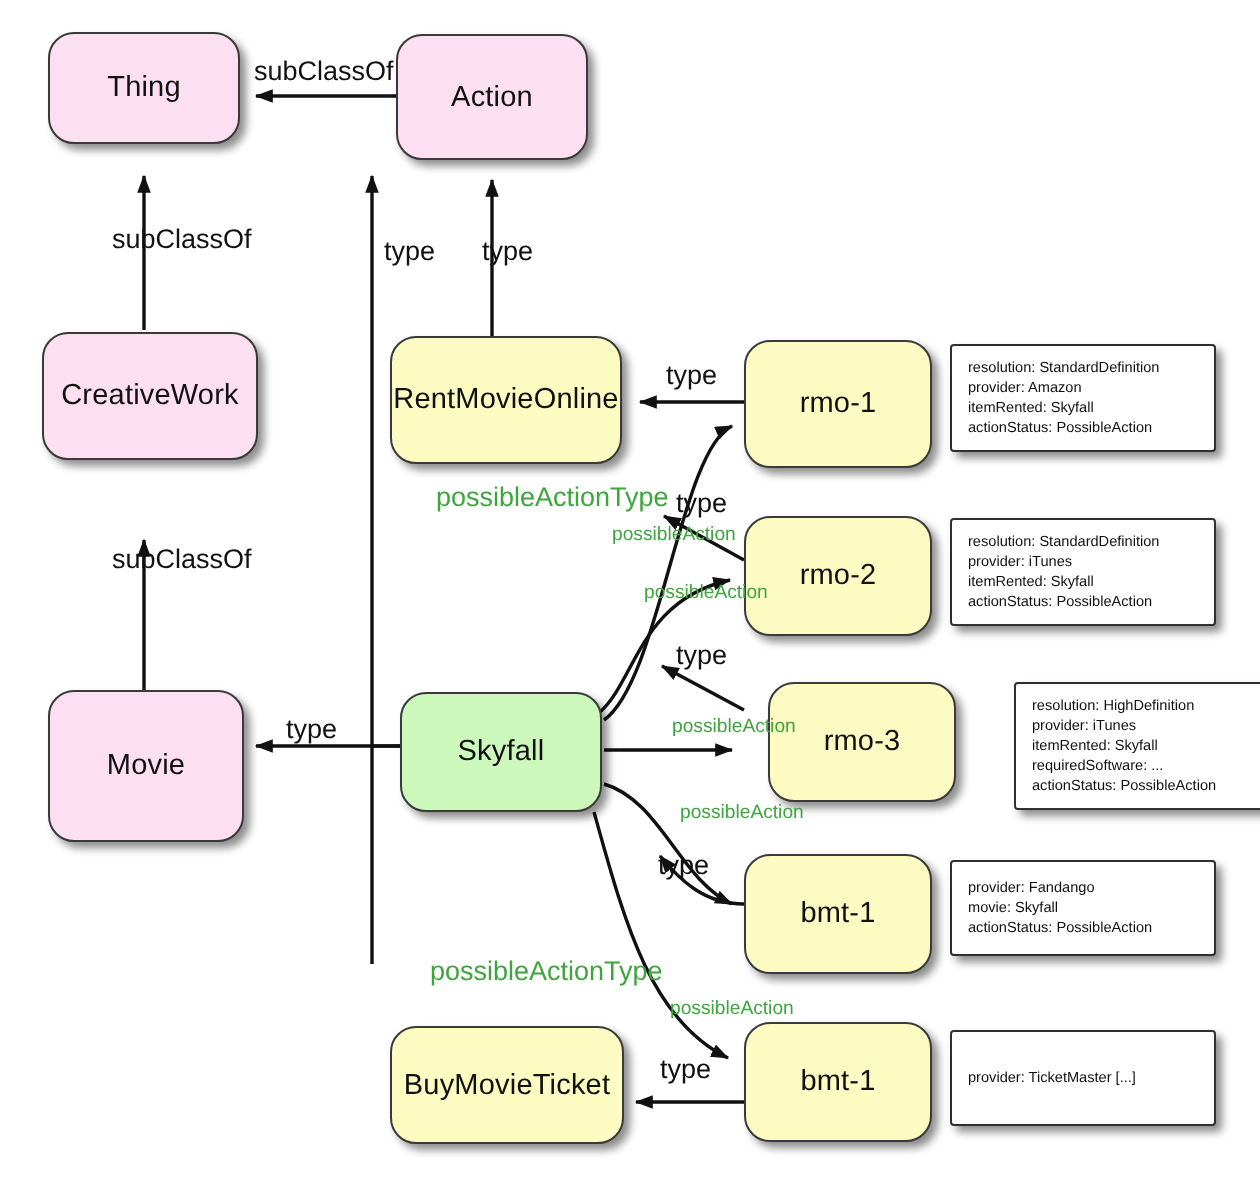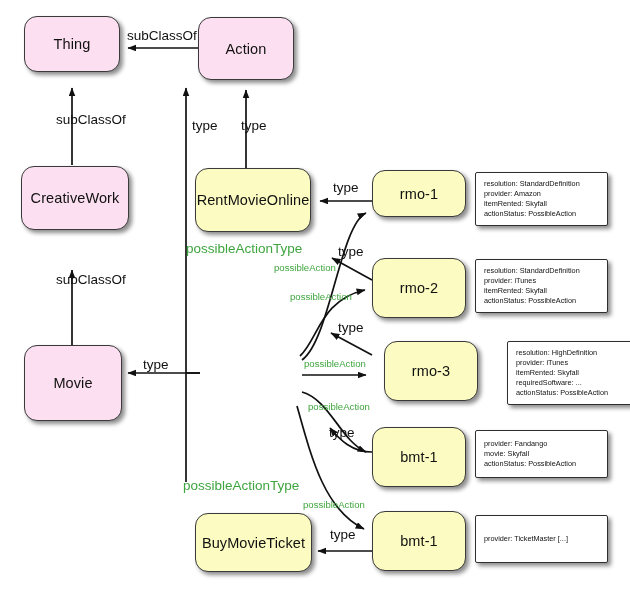--- a/index.html
+++ b/index.html
@@ -14,21 +14,21 @@
   .node.pink{background:#fcdff0;}
   .node.yellow{background:#fbfbc2;}
   .node.green{background:#ccf8bc;}
 
   .attrbox{position:absolute;box-sizing:border-box;background:#fff;border:1.6px solid #2f2f2f;
            border-radius:2px;box-shadow:3px 3px 4px rgba(0,0,0,.45);
            padding:6px 8px;display:flex;flex-direction:column;justify-content:center;}
   .attrbox .ln{font-size:7.3px;line-height:10.2px;color:#111;white-space:nowrap;}
 
   .lbl{position:absolute;font-size:13.5px;color:#111;white-space:nowrap;}
-  .glbl{position:absolute;font-size:13.5px;color:#3fa53f;white-space:nowrap;}
+  .glbl{position:absolute;font-size:13.5px;color:#3fa53f;white-space:nowrap;padding-left:32px;}
   .glbl.sm{font-size:9.6px;}
 </style>
 </head>
 <body>
 
 <div id="stage">
 
   <svg id="wires" viewBox="0 0 630 599">
     <defs>
       <marker id="ah" markerWidth="10" markerHeight="10" refX="8.4" refY="3.4" orient="auto" markerUnits="userSpaceOnUse">
@@ -90,22 +90,25 @@
   </div>
 
   <div class="node yellow" style="left:195px;top:168px;width:116px;height:64px;">
     <span>RentMovieOnline</span>
   </div>
 
   <div class="node yellow" style="left:195px;top:513px;width:117px;height:59px;">
     <span>BuyMovieTicket</span>
   </div>
 
+  <div class="node green" style="left:200px;top:346px;width:101px;height:60px;">
+    <span>Skyfall</span>
+  </div>
 
-  <div class="node yellow" style="left:372px;top:170px;width:94px;height:47px;">
+  <div class="node yellow" style="left:372px;top:170px;width:94px;height:64px;">
     <span>rmo-1</span>
   </div>
 
   <div class="node yellow" style="left:372px;top:258px;width:94px;height:60px;">
     <span>rmo-2</span>
   </div>
 
   <div class="node yellow" style="left:372px;top:341px;width:94px;height:60px;margin-left:12px;">
     <span>rmo-3</span>
   </div>

